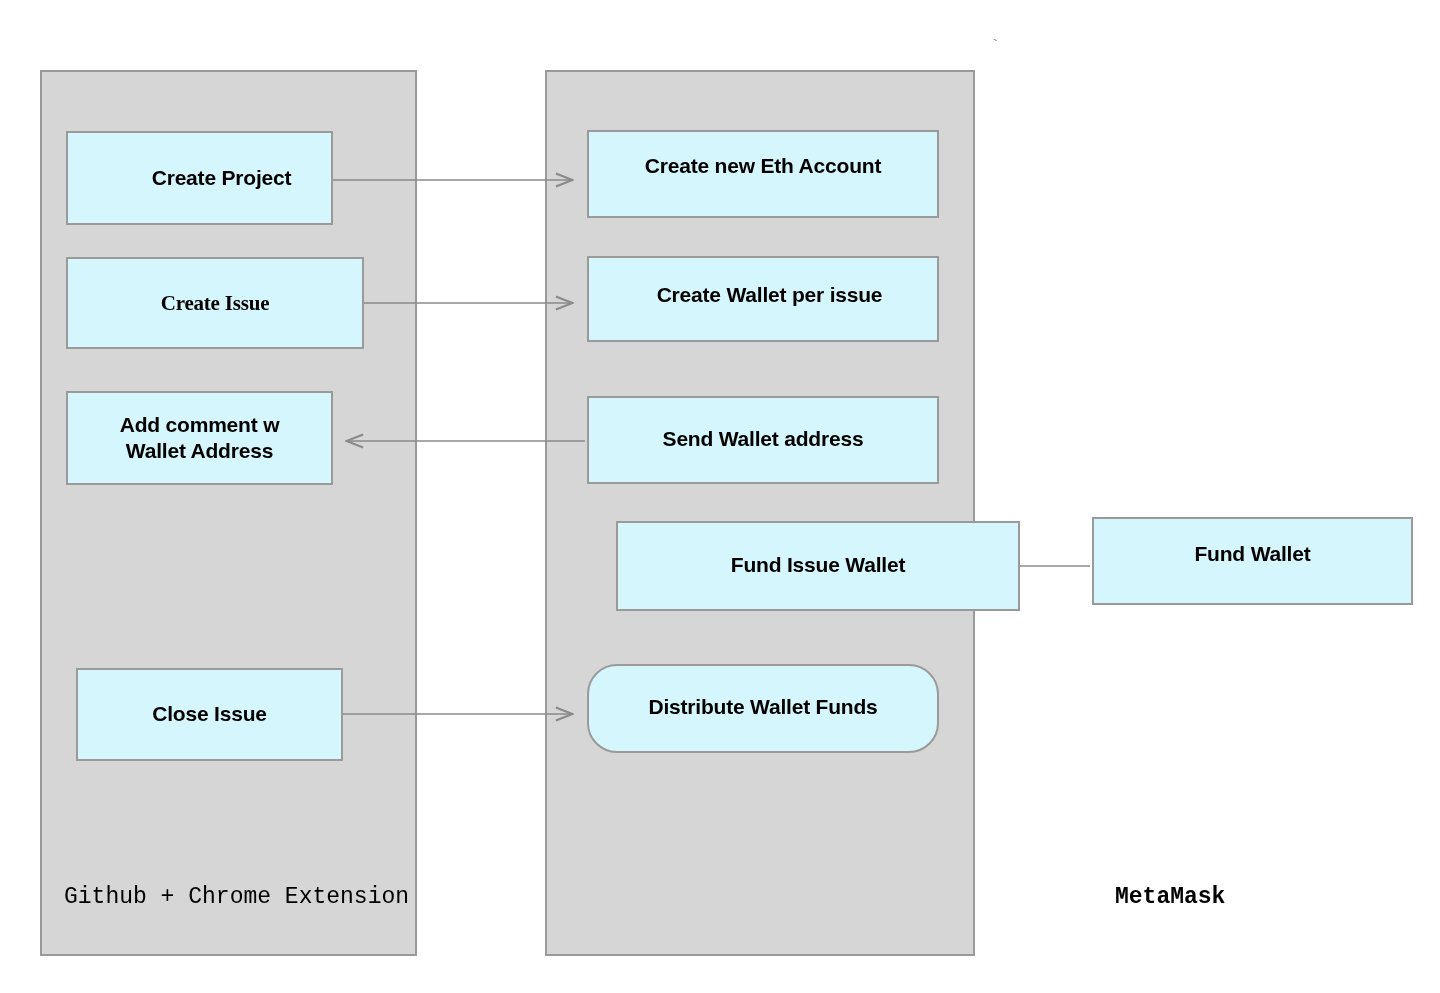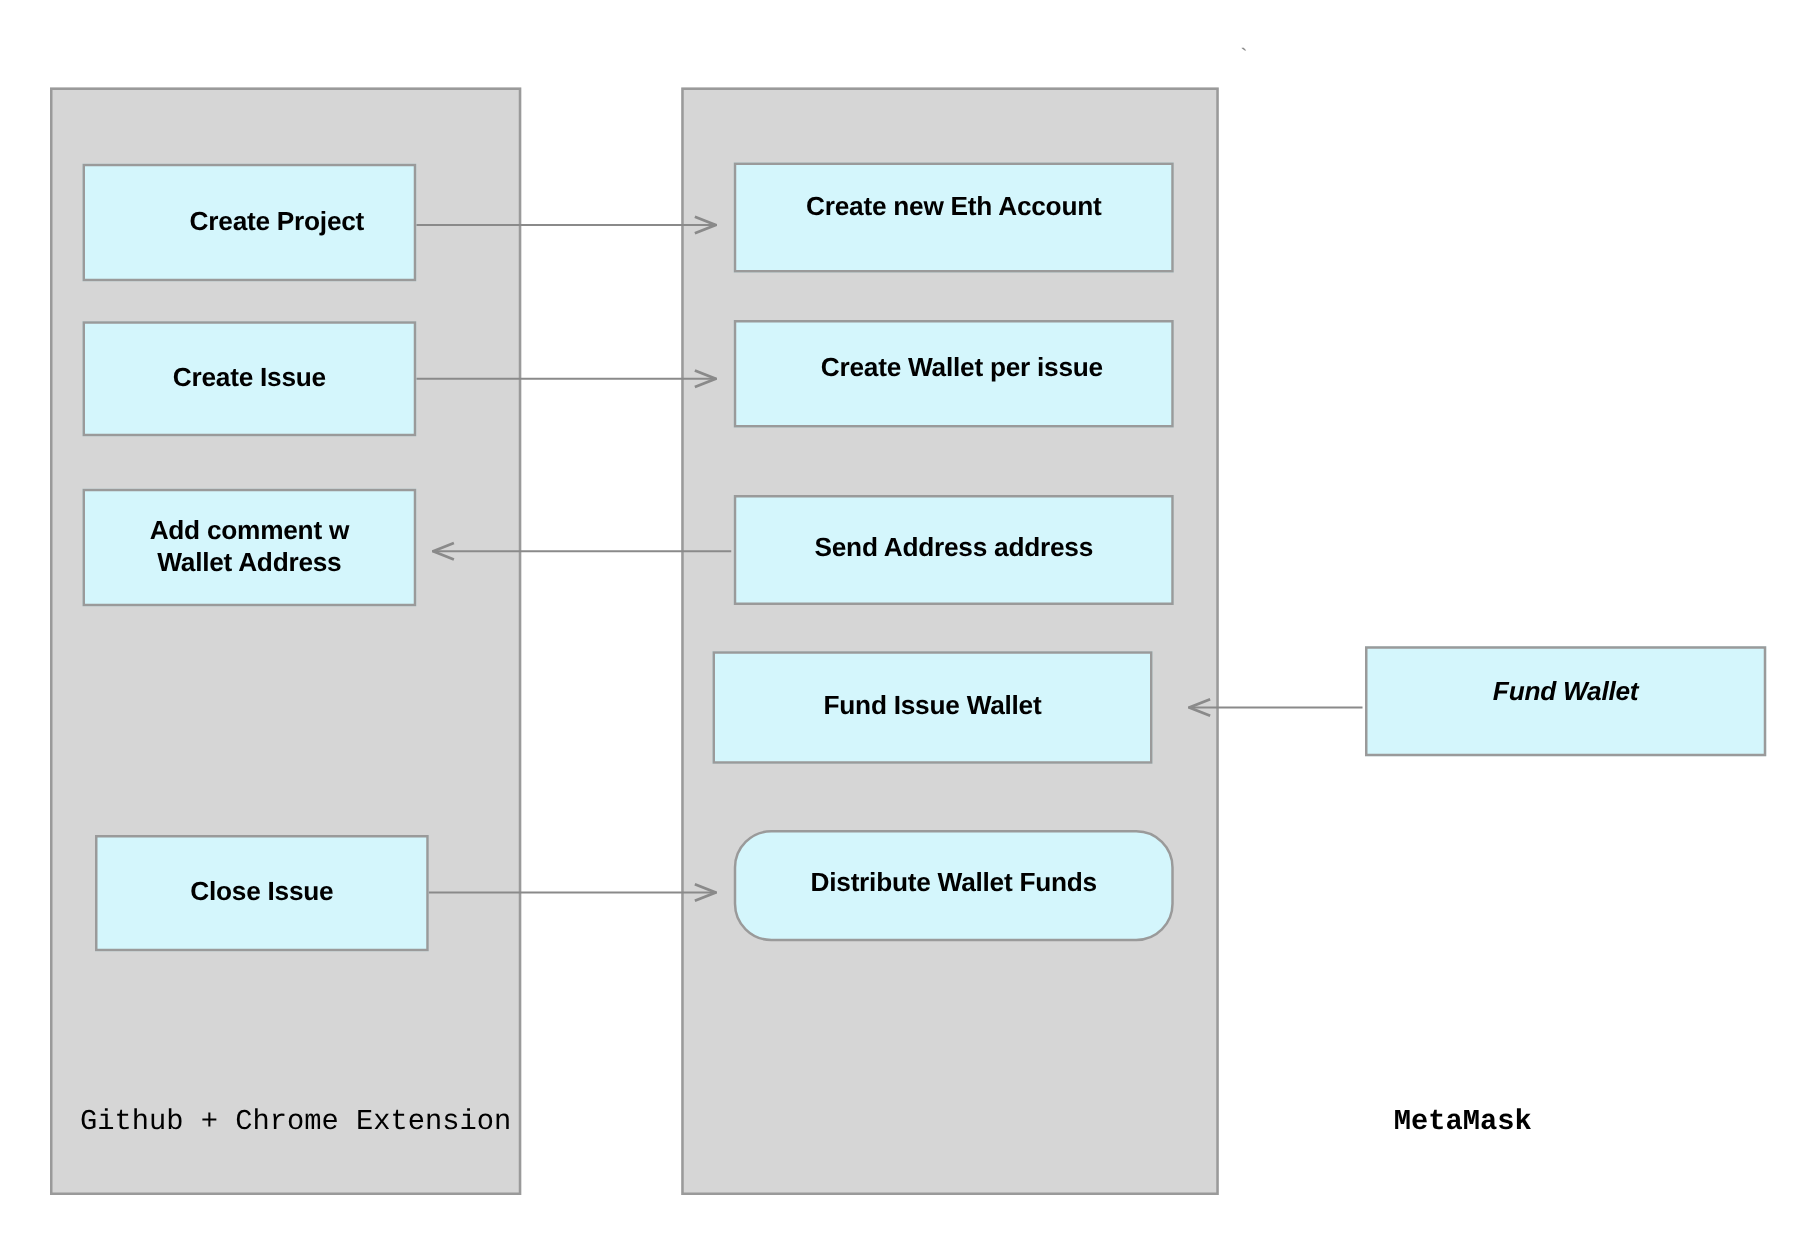--- a/index.html
+++ b/index.html
@@ -43,41 +43,41 @@
     font-weight: bold;
     font-size: 21px;
     color: #000000;
     line-height: 1.25;
     letter-spacing: -0.2px;
   }
   .node .label { display: block; padding: 0 8px; }
 
   
   #node-create-project  { left: 66px; top: 131px; width: 267px; height: 94px; padding-left: 44px; }
-  #node-create-issue    { left: 66px; top: 257px; width: 267px; height: 92px; }
+  #node-create-issue    { left: 66px; top: 257px; width: 298px; height: 92px; font-family: Liberation Serif, serif; }
   #node-add-comment     { left: 66px; top: 391px; width: 267px; height: 94px; }
   #node-close-issue     { left: 76px; top: 668px; width: 267px; height: 93px; }
 
   
   #node-create-eth-account { left: 587px; top: 130px; width: 352px; height: 88px; }
   #node-create-wallet      { left: 587px; top: 256px; width: 352px; height: 86px; }
   #node-send-wallet-addr   { left: 587px; top: 396px; width: 352px; height: 88px; }
-  #node-fund-issue-wallet  { left: 570px; top: 521px; width: 352px; height: 90px; }
+  #node-fund-issue-wallet  { left: 616px; top: 521px; width: 404px; height: 90px; }
   #node-distribute-funds   { left: 587px; top: 664px; width: 352px; height: 89px; border-radius: 30px; }
 
   
   #node-fund-wallet { left: 1092px; top: 517px; width: 321px; height: 88px; }
 
   
   #node-create-eth-account .label { transform: translateY(-8px); text-align: center; }
   #node-create-wallet .label      { transform: translateY(-4px); margin-left: 13px; }
   #node-send-wallet-addr .label   { transform: translateY(-1px); }
   #node-fund-issue-wallet .label  { transform: translateY(-1px); }
   #node-distribute-funds .label   { transform: translateY(-1px); }
-  #node-fund-wallet .label        { transform: translateY(-7px); font-style: italic; }
+  #node-fund-wallet .label        { transform: translateY(-7px); }
   #node-create-project .label     { transform: translateY(0px); }
   #node-add-comment .label        { transform: translateY(0px); }
 
   
   .lane-caption {
     position: absolute;
     font-family: "Liberation Mono", "DejaVu Sans Mono", monospace;
     font-size: 23px;
     color: #000000;
     white-space: pre;
@@ -163,21 +163,21 @@
 
   <div class="node" id="node-create-eth-account">
     <span class="label">Create new Eth Account</span>
   </div>
 
   <div class="node" id="node-create-wallet">
     <span class="label">Create Wallet per issue</span>
   </div>
 
   <div class="node" id="node-send-wallet-addr">
-    <span class="label">Send Address address</span>
+    <span class="label">Send Wallet address</span>
   </div>
 
   <div class="node" id="node-fund-issue-wallet">
     <span class="label">Fund Issue Wallet</span>
   </div>
 
   <div class="node" id="node-distribute-funds">
     <span class="label">Distribute Wallet Funds</span>
   </div>
 

